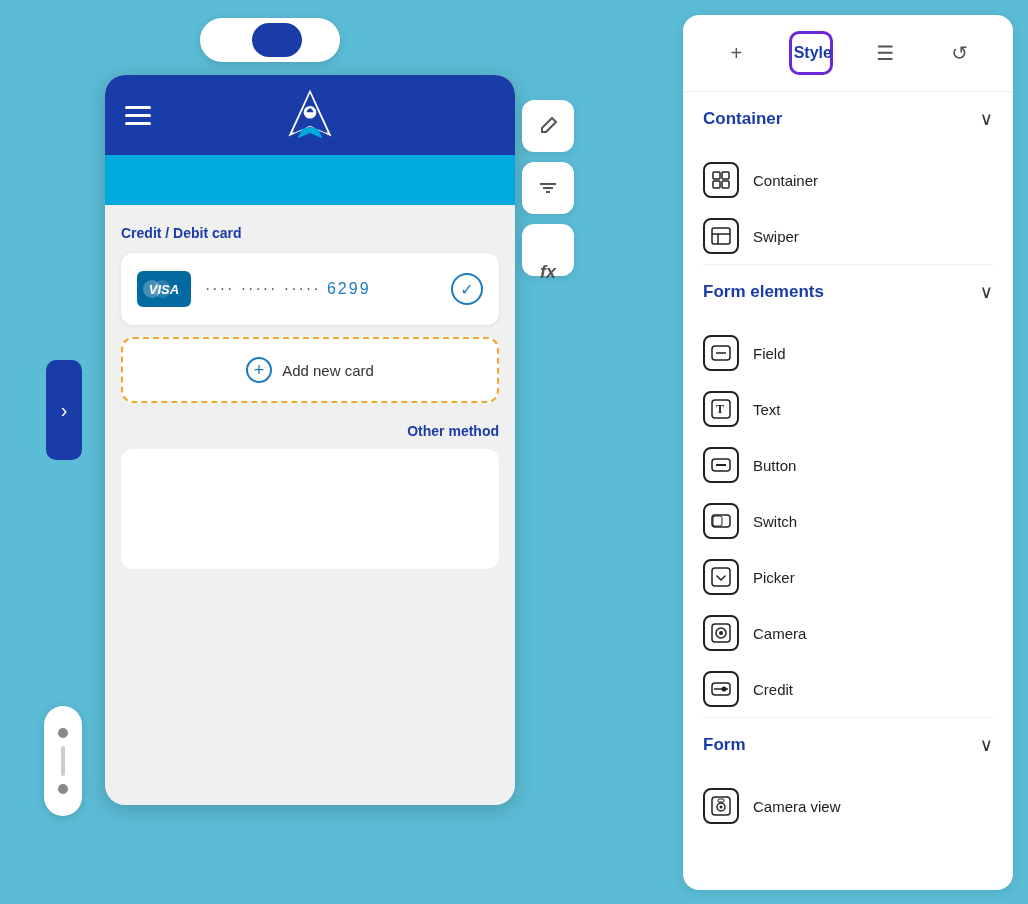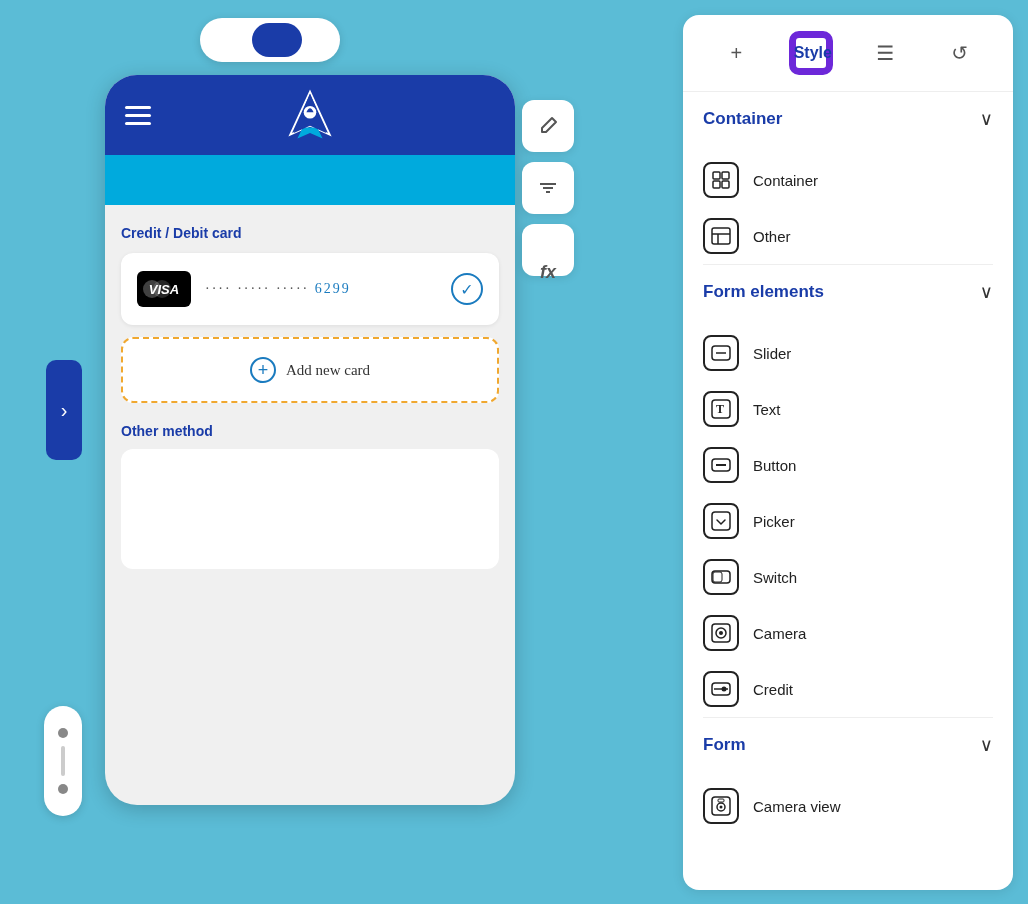--- a/index.html
+++ b/index.html
@@ -35,21 +35,21 @@
     }
 
     
     .phone-frame {
       position: absolute;
       top: 75px;
       left: 105px;
       width: 410px;
       height: 730px;
       background: #f0f0f0;
-      border-radius: 32px;
+      border-radius: 20px;
       overflow: hidden;
       box-shadow: 0 4px 20px rgba(0,0,0,0.2);
     }
 
     .phone-header {
       background: #1a3ca8;
       height: 80px;
       display: flex;
       align-items: center;
       justify-content: space-between;
@@ -102,21 +102,21 @@
 
     .card-left {
       display: flex;
       align-items: center;
       gap: 14px;
     }
 
     .visa-card {
       width: 54px;
       height: 36px;
-      background: #000000;
+      background: #0369a1;
       border-radius: 6px;
       display: flex;
       align-items: center;
       justify-content: center;
       color: white;
       font-weight: 900;
       font-size: 13px;
       font-style: italic;
       position: relative;
     }
@@ -136,23 +136,22 @@
       width: 18px;
       height: 18px;
       background: rgba(255,255,255,0.15);
       border-radius: 50%;
       left: 16px;
       top: 9px;
     }
 
     .card-number {
       color: #555;
-      font-size: 14px;
+      font-size: 16px;
       letter-spacing: 2px;
-      font-family: Liberation Serif, serif;
     }
     .card-number .digits {
       color: #1a7bbf;
     }
 
     .check-circle {
       width: 32px;
       height: 32px;
       border-radius: 50%;
       border: 2px solid #1a7bbf;
@@ -184,28 +183,28 @@
       align-items: center;
       justify-content: center;
       color: #1a7bbf;
       font-size: 18px;
       line-height: 1;
     }
     .add-card-text {
       color: #333;
       font-size: 15px;
       font-weight: 500;
-      font-family: Liberation Serif, serif;
     }
 
     .other-method-label {
       color: #1a3ca8;
       font-weight: 700;
       font-size: 14px;
       margin-bottom: 10px;
+      text-align: right;
     }
 
     .other-method-box {
       background: white;
       border-radius: 12px;
       height: 120px;
     }
 
     
     .right-toolbar {
@@ -304,21 +303,21 @@
       height: 44px;
       border-radius: 10px;
       display: flex;
       align-items: center;
       justify-content: center;
       cursor: pointer;
       font-size: 18px;
       color: #555;
     }
     .panel-tab.active {
-      border: 7px solid #6d28d9;
+      border: 3px solid #6d28d9;
       color: #1a3ca8;
     }
     .panel-tab-label {
       color: #1a3ca8;
       font-weight: 700;
       font-size: 16px;
     }
 
     .panel-section {
       padding: 16px 20px 8px;
@@ -493,40 +492,40 @@
   </div>
 
   <div class="panel-item">
     <div class="panel-item-icon">
       <svg width="20" height="18" viewBox="0 0 20 18" fill="none" xmlns="http://www.w3.org/2000/svg">
         <rect x="1" y="1" width="18" height="16" rx="2" stroke="#222" stroke-width="1.5"></rect>
         <line x1="1" y1="7" x2="19" y2="7" stroke="#222" stroke-width="1.5"></line>
         <line x1="7" y1="7" x2="7" y2="17" stroke="#222" stroke-width="1.5"></line>
       </svg>
     </div>
-    <span class="panel-item-label">Other</span>
+    <span class="panel-item-label">Swiper</span>
   </div>
 
   <div class="panel-divider"></div>
 
   <div class="panel-section">
     <div class="panel-section-header">
       <span class="panel-section-title">Form elements</span>
       <span class="chevron-icon">∨</span>
     </div>
   </div>
 
   <div class="panel-item">
     <div class="panel-item-icon">
       <svg width="20" height="16" viewBox="0 0 20 16" fill="none" xmlns="http://www.w3.org/2000/svg">
         <rect x="1" y="1" width="18" height="14" rx="3" stroke="#222" stroke-width="1.5"></rect>
         <line x1="5" y1="8" x2="15" y2="8" stroke="#222" stroke-width="1.5"></line>
       </svg>
     </div>
-    <span class="panel-item-label">Slider</span>
+    <span class="panel-item-label">Field</span>
   </div>
 
   <div class="panel-item">
     <div class="panel-item-icon">
       <svg width="20" height="20" viewBox="0 0 20 20" fill="none" xmlns="http://www.w3.org/2000/svg">
         <rect x="1" y="1" width="18" height="18" rx="3" stroke="#222" stroke-width="1.5"></rect>
         <text x="5" y="14" font-family="serif" font-size="12" font-weight="bold" fill="#222">T</text>
       </svg>
     </div>
     <span class="panel-item-label">Text</span>
@@ -537,36 +536,36 @@
       <svg width="20" height="14" viewBox="0 0 20 14" fill="none" xmlns="http://www.w3.org/2000/svg">
         <rect x="1" y="1" width="18" height="12" rx="3" stroke="#222" stroke-width="1.5"></rect>
         <line x1="5" y1="7" x2="15" y2="7" stroke="#222" stroke-width="2"></line>
       </svg>
     </div>
     <span class="panel-item-label">Button</span>
   </div>
 
   <div class="panel-item">
     <div class="panel-item-icon">
+      <svg width="20" height="14" viewBox="0 0 20 14" fill="none" xmlns="http://www.w3.org/2000/svg">
+        <rect x="1" y="1" width="18" height="12" rx="3" stroke="#222" stroke-width="1.5"></rect>
+        <rect x="2" y="2" width="9" height="10" rx="2" stroke="#222" stroke-width="1"></rect>
+      </svg>
+    </div>
+    <span class="panel-item-label">Switch</span>
+  </div>
+
+  <div class="panel-item">
+    <div class="panel-item-icon">
       <svg width="20" height="20" viewBox="0 0 20 20" fill="none" xmlns="http://www.w3.org/2000/svg">
         <rect x="1" y="1" width="18" height="18" rx="3" stroke="#222" stroke-width="1.5"></rect>
         <path d="M6 9l4 4 4-4" stroke="#222" stroke-width="1.5" stroke-linecap="round"></path>
       </svg>
     </div>
     <span class="panel-item-label">Picker</span>
-  </div>
-
-  <div class="panel-item">
-    <div class="panel-item-icon">
-      <svg width="20" height="14" viewBox="0 0 20 14" fill="none" xmlns="http://www.w3.org/2000/svg">
-        <rect x="1" y="1" width="18" height="12" rx="3" stroke="#222" stroke-width="1.5"></rect>
-        <rect x="2" y="2" width="9" height="10" rx="2" stroke="#222" stroke-width="1"></rect>
-      </svg>
-    </div>
-    <span class="panel-item-label">Switch</span>
   </div>
 
   <div class="panel-item">
     <div class="panel-item-icon">
       <svg width="20" height="20" viewBox="0 0 20 20" fill="none" xmlns="http://www.w3.org/2000/svg">
         <rect x="1" y="1" width="18" height="18" rx="3" stroke="#222" stroke-width="1.5"></rect>
         <circle cx="10" cy="10" r="5" stroke="#222" stroke-width="1.5"></circle>
         <circle cx="10" cy="10" r="2" fill="#222"></circle>
       </svg>
     </div>

